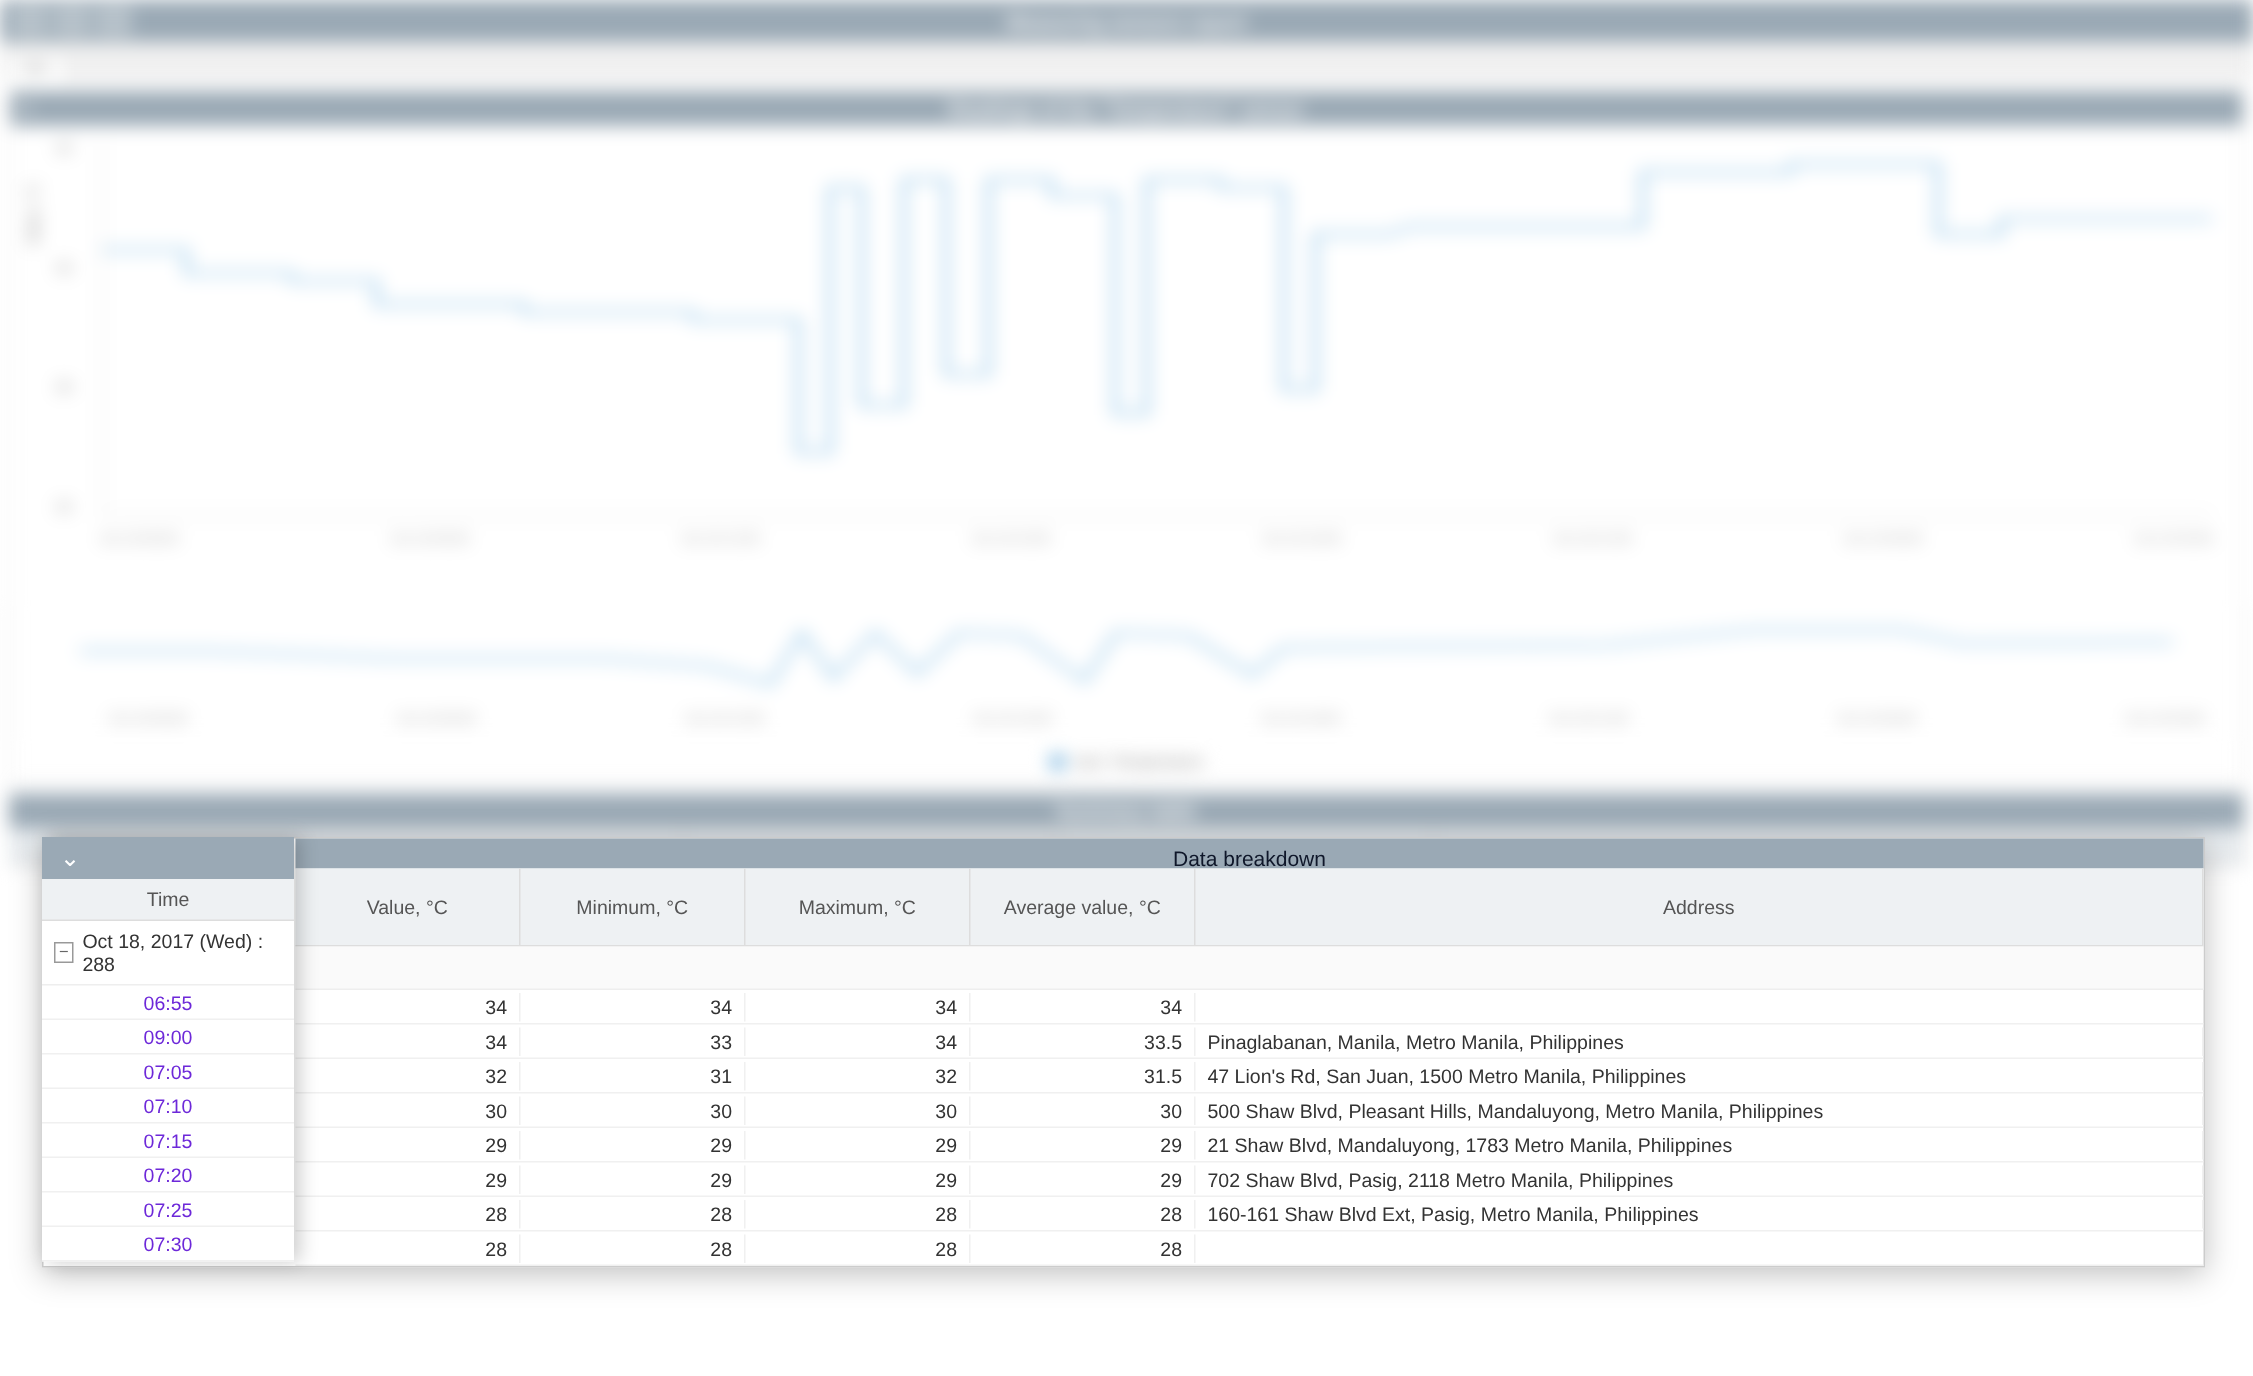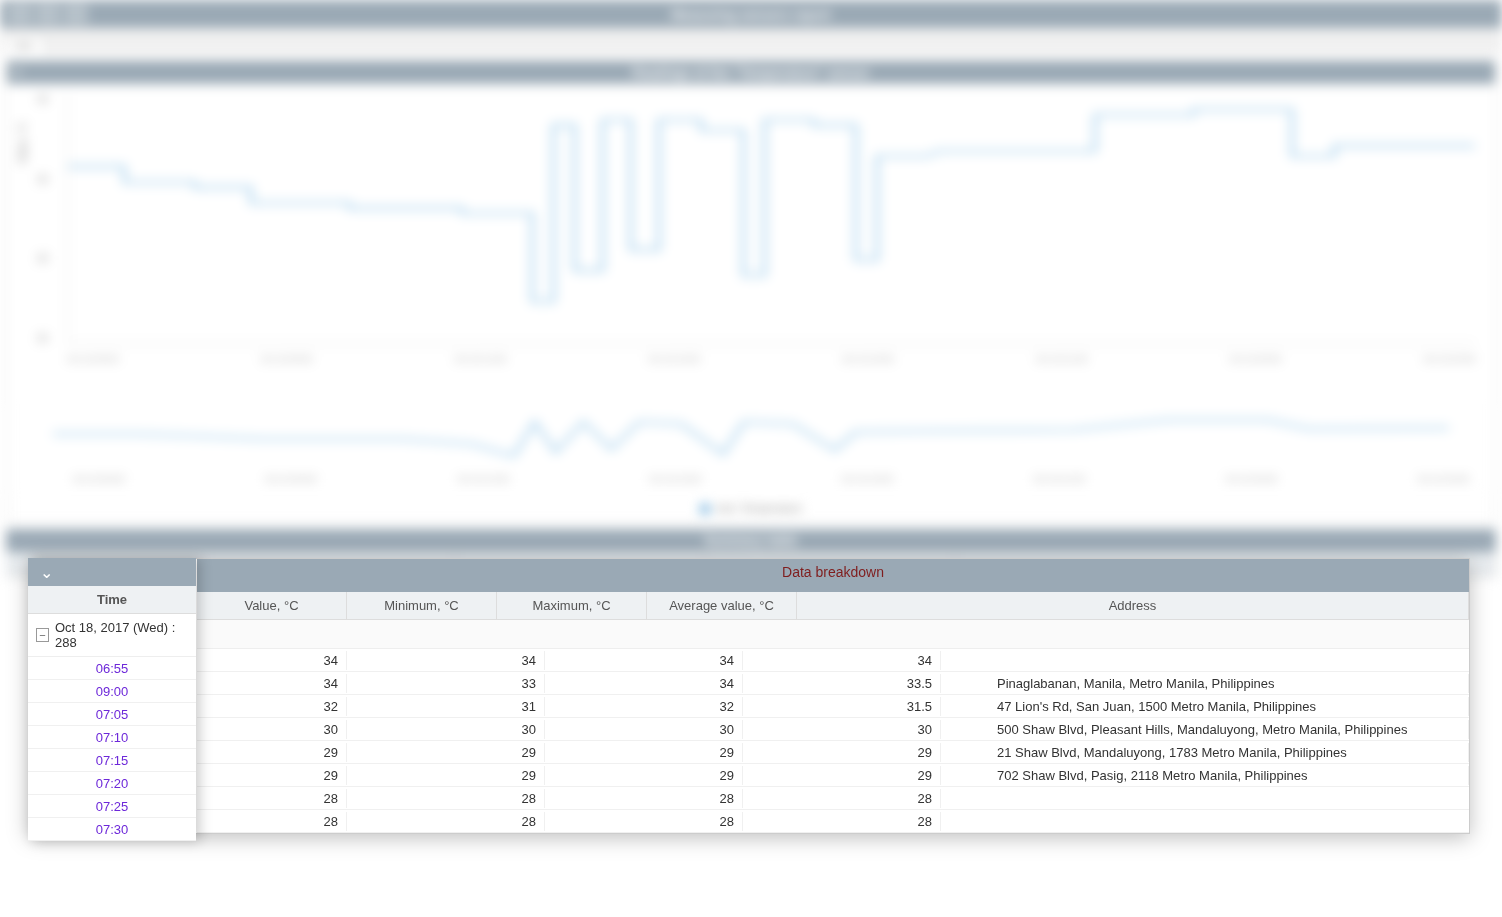--- a/index.html
+++ b/index.html
@@ -210,21 +210,20 @@
   padding-left: 12px;
 }
 .left-time-col .chev-bar span { color: #fff; }
 .time-header {
   background: #eef1f3;
   text-align: center;
   font-size: 13px;
   color: #555;
   padding: 6px;
   border-bottom: 1px solid #ddd;
-  font-weight: bold;
 }
 .date-group-row {
   background: #fff;
   padding: 6px 8px;
   font-size: 13px;
   color: #333;
   border-bottom: 1px solid #eee;
   display: flex;
   align-items: center;
 }
@@ -247,35 +246,35 @@
   color: #6d28d9;
   padding: 3px 0;
   border-bottom: 1px solid #f0f0f0;
   height: 23px;
   line-height: 17px;
 }
 
 
 .data-breakdown-title {
   background: #9aa9b5;
-  color: #7f1d1d;
+  color: #0f172a;
   text-align: center;
   font-size: 14px;
   padding: 5px;
-  height: 33px;
+  height: 20px;
 }
 .data-columns-header {
   background: #eef1f3;
   display: flex;
   font-size: 13px;
   color: #555;
   border-bottom: 1px solid #ddd;
 }
 .data-columns-header > div {
-  padding: 6px;
+  padding: 18px;
   text-align: center;
   border-right: 1px solid #ddd;
 }
 .col-value { width: 150px; }
 .col-min { width: 150px; }
 .col-max { width: 150px; }
 .col-avg { width: 150px; }
 .col-addr { flex: 1; }
 
 .data-group-spacer {
@@ -283,21 +282,20 @@
   background: #fafafa;
   border-bottom: 1px solid #eee;
 }
 .data-row {
   display: flex;
   font-size: 13px;
   color: #333;
   border-bottom: 1px solid #f0f0f0;
   height: 23px;
   align-items: center;
-  gap: 48px;
 }
 .data-row > div {
   padding: 2px 8px;
   border-right: 1px solid #f0f0f0;
 }
 .data-row .num { text-align: right; }
 .data-row .addr { text-align: left; }
 
 .popup-body {
   display: flex;
@@ -457,20 +455,21 @@
           <div class="col-min num">29</div>
           <div class="col-max num">29</div>
           <div class="col-avg num">29</div>
           <div class="col-addr addr">702 Shaw Blvd, Pasig, 2118 Metro Manila, Philippines</div>
         </div>
         <div class="data-row">
           <div class="col-value num">28</div>
           <div class="col-min num">28</div>
           <div class="col-max num">28</div>
           <div class="col-avg num">28</div>
+          <div class="col-addr addr">160-161 Shaw Blvd Ext, Pasig, Metro Manila, Philippines</div>
         </div>
         <div class="data-row">
           <div class="col-value num">28</div>
           <div class="col-min num">28</div>
           <div class="col-max num">28</div>
           <div class="col-avg num">28</div>
         </div>
       </div>
   </div>
 </div>

